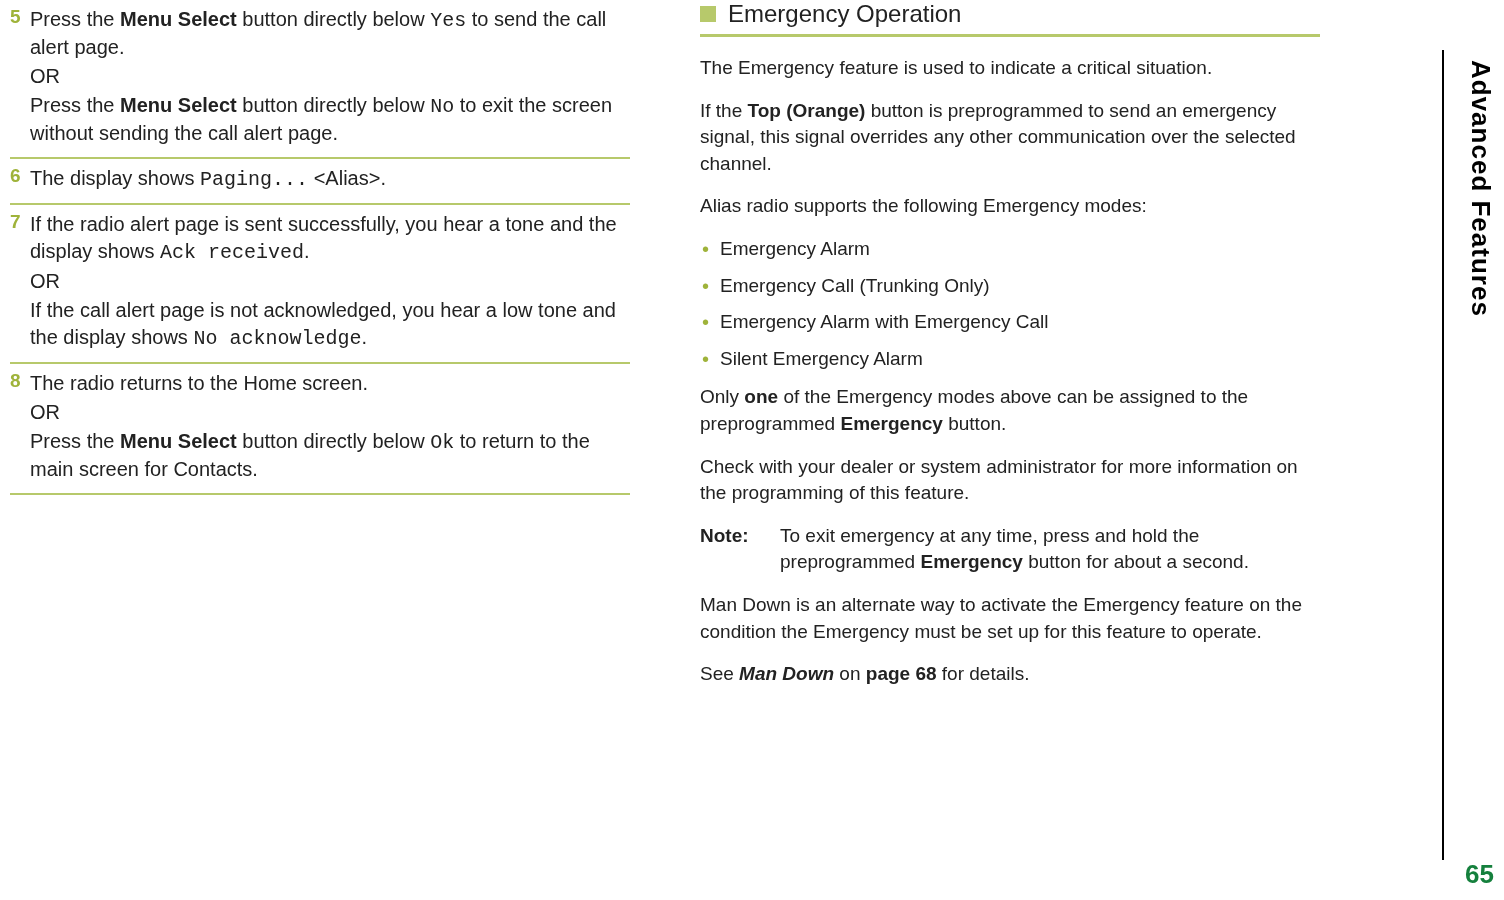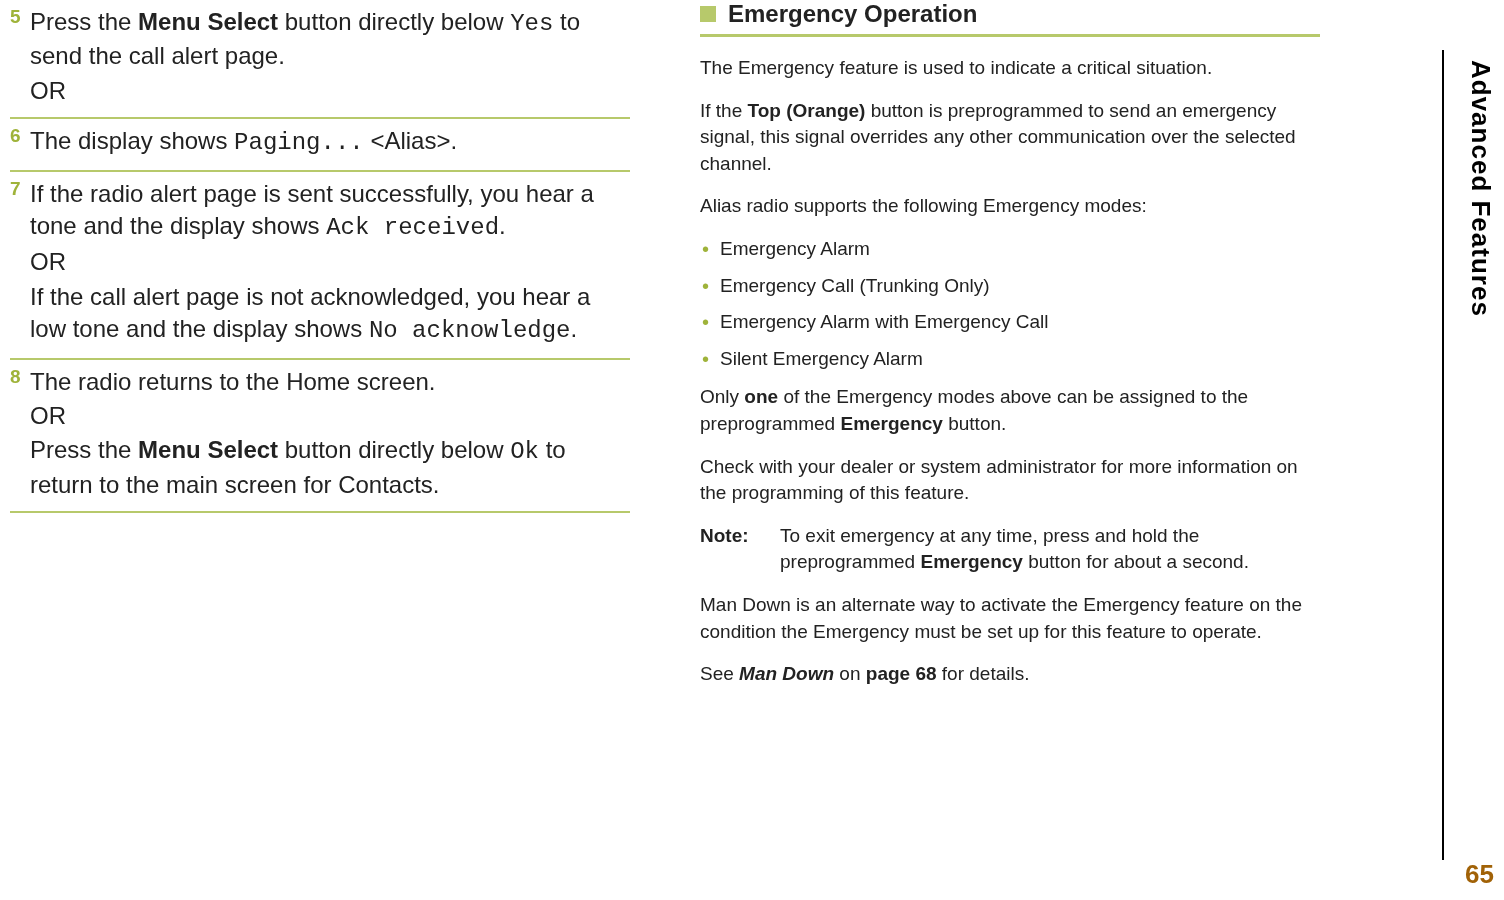--- a/index.html
+++ b/index.html
@@ -32,21 +32,21 @@
     padding: 6px 0 8px 0;
   }
   .step-num {
     width: 20px;
     color: #9fb33a;
     font-weight: bold;
     font-size: 19px;
     flex-shrink: 0;
   }
   .step .body {
-    font-size: 24px;
+    font-size: 20px;
     line-height: 1.35;
   }
   .step .body p { margin: 0 0 2px 0; }
   .step .or { font-weight: normal; margin: 3px 0; }
   .bold { font-weight: bold; }
   .mono { font-family: "Courier New", monospace; }
   .heading-row {
     display: flex;
     align-items: center;
     border-bottom: 3px solid #b7c96b;
@@ -55,21 +55,21 @@
   }
   .heading-row .square {
     width: 16px;
     height: 16px;
     background: #b7c96b;
     margin-right: 12px;
   }
   .heading-row h2 {
     margin: 0;
     font-size: 24px;
-    font-weight: bold;
+    font-weight: normal;
   }
   .para {
     font-size: 19px;
     line-height: 1.4;
     margin: 6px 0 16px 0;
   }
   .bullets {
     list-style: none;
     padding: 0;
     margin: 0 0 12px 0;
@@ -113,37 +113,40 @@
     bottom: 40px;
     width: 2px;
     background: #000;
   }
   .pagenum {
     position: absolute;
     right: 10px;
     bottom: 10px;
     font-size: 26px;
     font-weight: bold;
-    color: #a16207;
+    color: #15803d;
   }
 </style>
 </head>
 <body>
 
 <div class="page">
 
   <div class="col">
 
     <div class="step">
       <div class="step-num">5</div>
       <div class="body">
         <p>
           <span>Press the </span><span class="bold">Menu Select</span><span> button directly below </span><span class="mono">Yes</span><span> to send the call alert page.</span>
         </p>
         <p class="or">OR</p>
+        <p>
+          <span>Press the </span><span class="bold">Menu Select</span><span> button directly below </span><span class="mono">No</span><span> to exit the screen without sending the call alert page.</span>
+        </p>
       </div>
     </div>
 
     <div class="step">
       <div class="step-num">6</div>
       <div class="body">
         <p>
           <span>The display shows </span><span class="mono">Paging...</span><span> &lt;Alias&gt;.</span>
         </p>
       </div>

